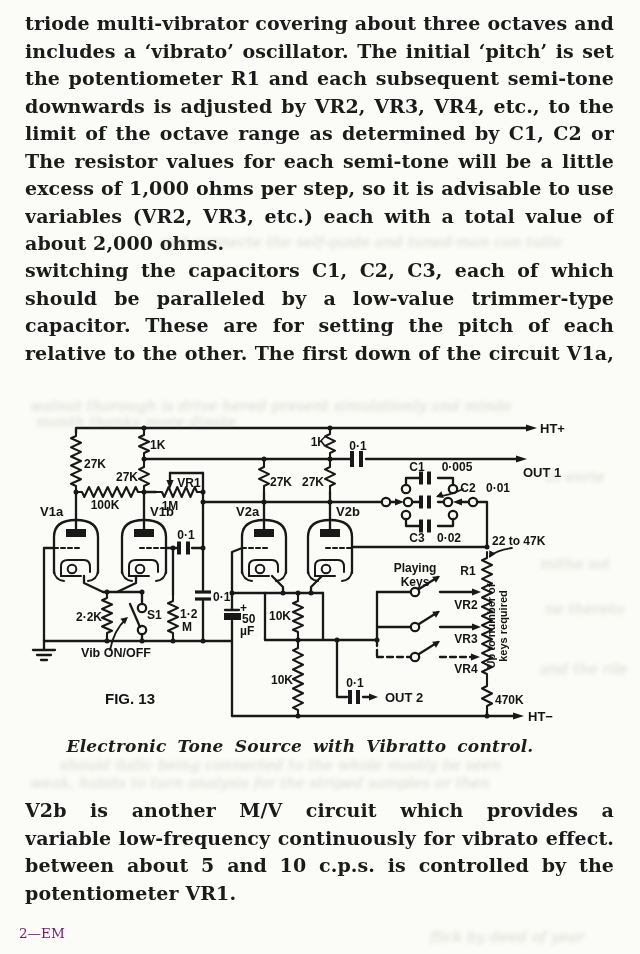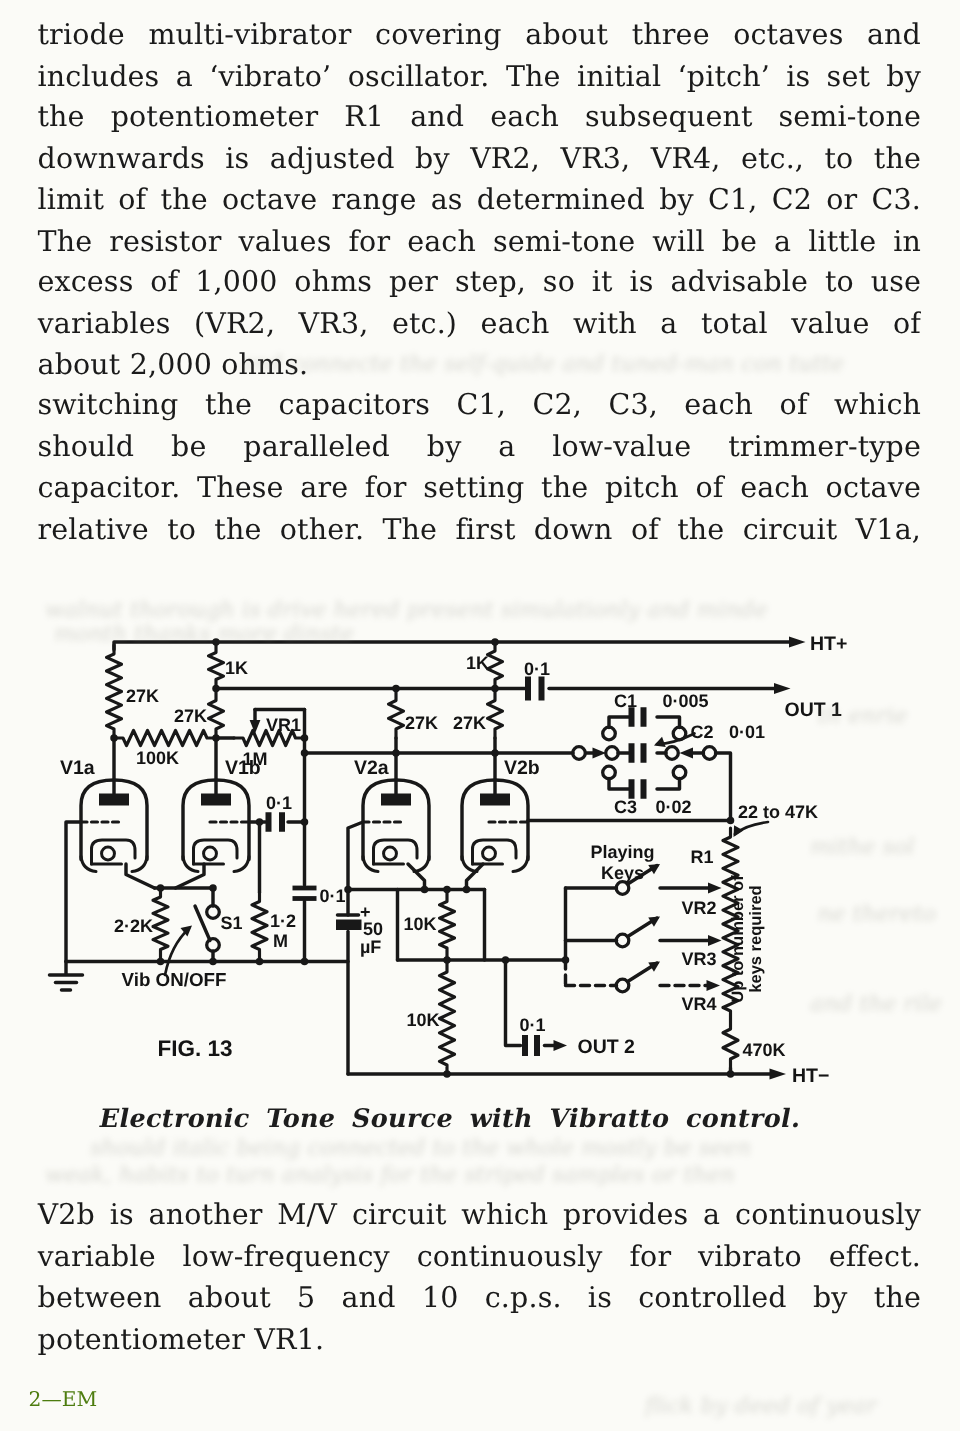--- a/index.html
+++ b/index.html
@@ -1,28 +1,28 @@
 <!DOCTYPE html>
 <html><head>
 <meta charset="utf-8">
 <style>
   html,body{margin:0;padding:0;}
   body{width:640px;height:954px;position:relative;overflow:hidden;
        font-family:"DejaVu Serif", serif;}
   .page{position:absolute;inset:0;background:#fbfbf7;}
   .para{position:absolute;left:25px;width:589px;font-size:19px;line-height:27.5px;
         color:#1b1b1b;letter-spacing:0.1px;}
-  .jline{height:27.5px;overflow:hidden;white-space:nowrap;}
+  .jline{height:27.5px;overflow:hidden;white-space:nowrap;font-weight:bold;}
   .jline.just{text-align:justify;white-space:normal;}
   .jline.just::after{content:"";display:inline-block;width:100%;height:0;}
   .jline.ind{text-indent:21px;}
   .caption{position:absolute;left:20px;top:736px;width:560px;text-align:center;
            font-size:17px;font-style:italic;font-weight:600;color:#1d1d1d;
            word-spacing:5px;letter-spacing:0.2px;}
-  .footer{position:absolute;left:19px;top:925px;font-size:13.5px;color:#4d7c0f;}
+  .footer{position:absolute;left:19px;top:925px;font-size:13.5px;color:#701a75;}
   #schematic{position:absolute;left:0;top:0;}
   .ghost{position:absolute;font-size:15px;font-style:italic;color:#8f8f86;
          filter:blur(2px);opacity:.32;white-space:nowrap;overflow:hidden;
          pointer-events:none;}
   svg text{font-family:"Liberation Sans", sans-serif;font-weight:bold;fill:#141414;}
 </style>
 </head>
 <body>
 
 <div class="page">

